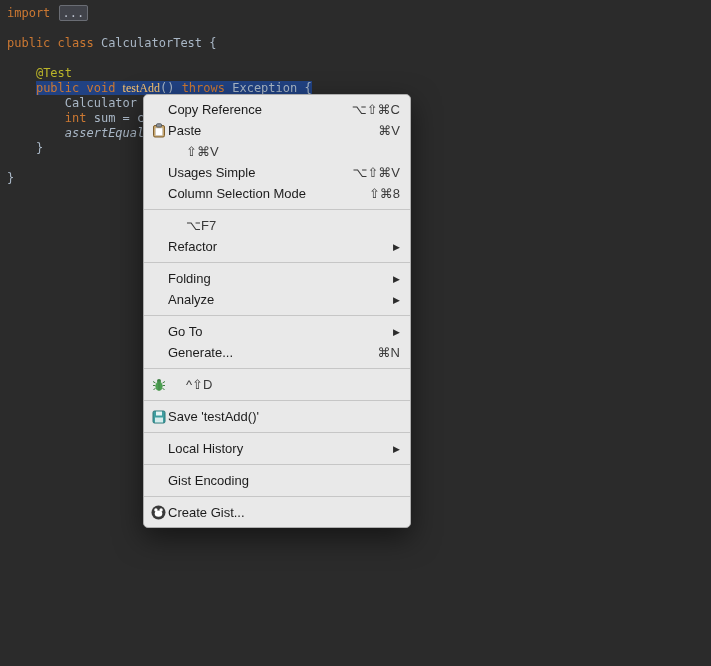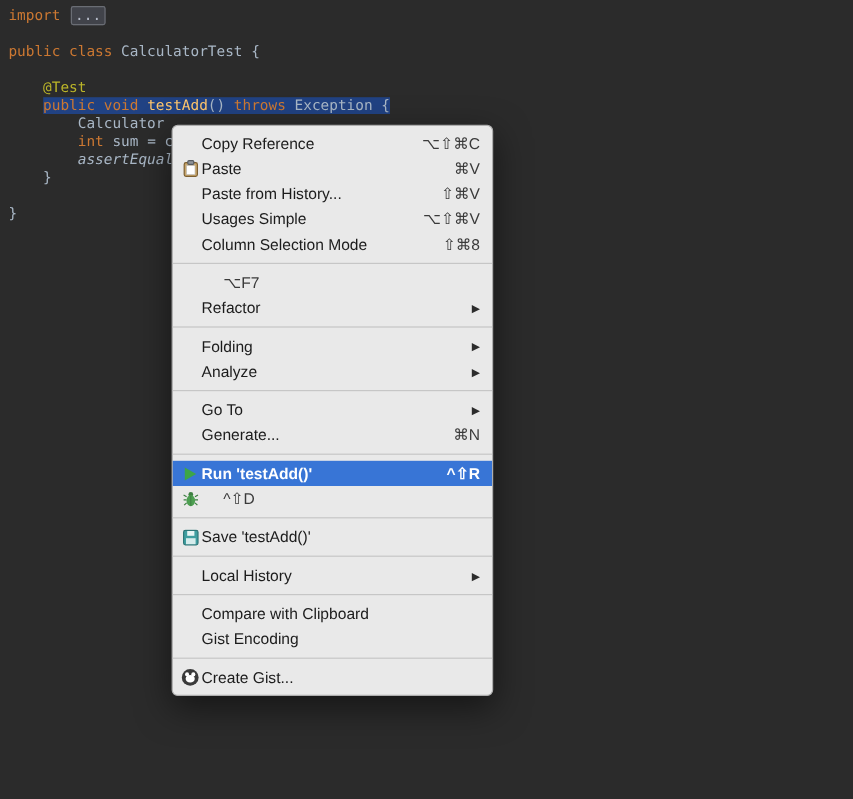--- a/index.html
+++ b/index.html
@@ -20,31 +20,31 @@
     padding:6px 0 0 7px;
     font-family:"DejaVu Sans Mono", monospace;
     font-size:12px; line-height:15px;
     white-space:pre;
     color:var(--plain-text, #a9b7c6);
   }
   .code-line { height:15px; }
   .tok-keyword    { color:var(--keyword, #cc7832); }
   .tok-annotation { color:var(--annotation, #bbb529); }
   .tok-plain      { color:var(--plain-text, #a9b7c6); }
-  .tok-method     { color:var(--method-name, #ffc66d); }
+  .tok-method     { color:var(--method-name, #ffc66d);font-family:Liberation Serif, serif; }
   .tok-italic     { color:var(--plain-text, #a9b7c6); font-style:italic; }
   .tok-folded {
     background:#41434a; border:1px solid #6a6d74; border-radius:2px;
     padding:0 3px; color:#b6bcc9; margin-left:1px;
   }
   .sel { background:var(--selection-bg, #214283); }
 
   
   .context-menu {
-    position:absolute; left:143px; top:104px; width:268px;
+    position:absolute; left:143px; top:94px; width:268px;
     background:var(--menu-bg, #e9e9e9);
     border:1px solid #aeaeae; border-radius:5px;
     box-shadow:0 10px 28px rgba(0,0,0,.5);
     padding:4px 0;
     font-size:13px; color:#1c1c1c;
     z-index:10;
   }
   .menu-item {
     display:flex; align-items:center;
     height:21px; padding:0 10px 0 6px;
@@ -82,21 +82,20 @@
             <rect x="1.5" y="2.5" width="11" height="11.5" rx="1.5" fill="#c9a76c" stroke="#7d5f31"></rect>
             <rect x="3.5" y="5" width="7" height="7.5" fill="#ffffff" stroke="#b9b9b9" stroke-width="0.5"></rect>
             <rect x="4.5" y="0.8" width="5" height="3.2" rx="1" fill="#90959a" stroke="#575c61"></rect>
           </svg>
         </span>
         <span class="menu-label">Paste</span>
         <span class="menu-shortcut">⌘V</span>
       </div>
       <div class="menu-item">
         <span class="menu-icon"></span>
-        <span class="menu-label">Paste from History...</span>
         <span class="menu-shortcut">⇧⌘V</span>
       </div>
       <div class="menu-item">
         <span class="menu-icon"></span>
         <span class="menu-label">Usages Simple</span>
         <span class="menu-shortcut">⌥⇧⌘V</span>
       </div>
       <div class="menu-item">
         <span class="menu-icon"></span>
         <span class="menu-label">Column Selection Mode</span>
@@ -128,29 +127,20 @@
         <span class="menu-icon"></span>
         <span class="menu-label">Go To</span>
         <span class="submenu-arrow">▶</span>
       </div>
       <div class="menu-item">
         <span class="menu-icon"></span>
         <span class="menu-label">Generate...</span>
         <span class="menu-shortcut">⌘N</span>
       </div>
       <div class="menu-sep"></div>
-      <div class="menu-item highlighted">
-        <span class="menu-icon">
-          <svg width="11" height="12" viewBox="0 0 11 12">
-            <path d="M1 0.5 L10.5 6 L1 11.5 Z" fill="#3da647"></path>
-          </svg>
-        </span>
-        <span class="menu-label">Run 'testAdd()'</span>
-        <span class="menu-shortcut">^⇧R</span>
-      </div>
       <div class="menu-item">
         <span class="menu-icon">
           <svg width="14" height="14" viewBox="0 0 14 14">
             <path d="M3.5 5 L1 3.5 M3.5 7.5 L1 7.5 M3.5 10 L1.5 12 M10.5 5 L13 3.5 M10.5 7.5 L13 7.5 M10.5 10 L12.5 12" stroke="#3d7f41" stroke-width="1"></path>
             <circle cx="7" cy="3" r="2" fill="#3d7f41"></circle>
             <ellipse cx="7" cy="8.2" rx="3.6" ry="4.6" fill="#4d9f51"></ellipse>
             <line x1="7" y1="4" x2="7" y2="12.5" stroke="#3d7f41" stroke-width="0.8"></line>
           </svg>
         </span>
         <span class="menu-shortcut">^⇧D</span>
@@ -168,24 +158,20 @@
       </div>
       <div class="menu-sep"></div>
       <div class="menu-item">
         <span class="menu-icon"></span>
         <span class="menu-label">Local History</span>
         <span class="submenu-arrow">▶</span>
       </div>
       <div class="menu-sep"></div>
       <div class="menu-item">
         <span class="menu-icon"></span>
-        <span class="menu-label">Compare with Clipboard</span>
-      </div>
-      <div class="menu-item">
-        <span class="menu-icon"></span>
         <span class="menu-label">Gist Encoding</span>
       </div>
       <div class="menu-sep"></div>
       <div class="menu-item">
         <span class="menu-icon">
           <svg width="15" height="15" viewBox="0 0 15 15">
             <circle cx="7.5" cy="7.5" r="7" fill="#3a3a3a"></circle>
             <ellipse cx="7.5" cy="8.6" rx="3.8" ry="3.2" fill="#ffffff"></ellipse>
             <circle cx="4.9" cy="5" r="1.7" fill="#ffffff"></circle>
             <circle cx="10.1" cy="5" r="1.7" fill="#ffffff"></circle>

